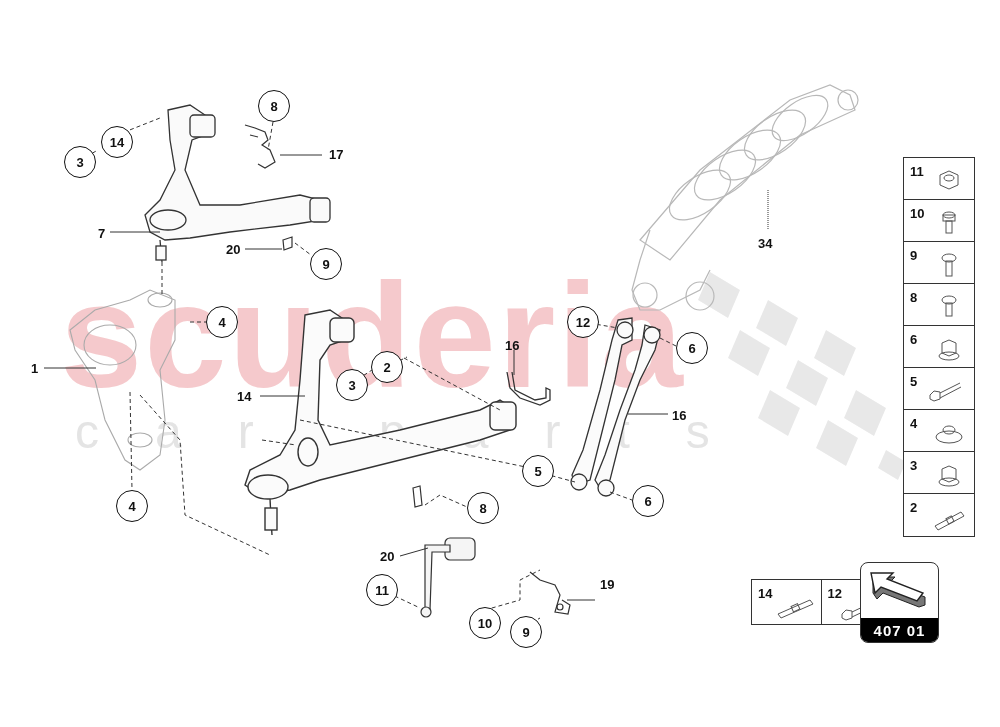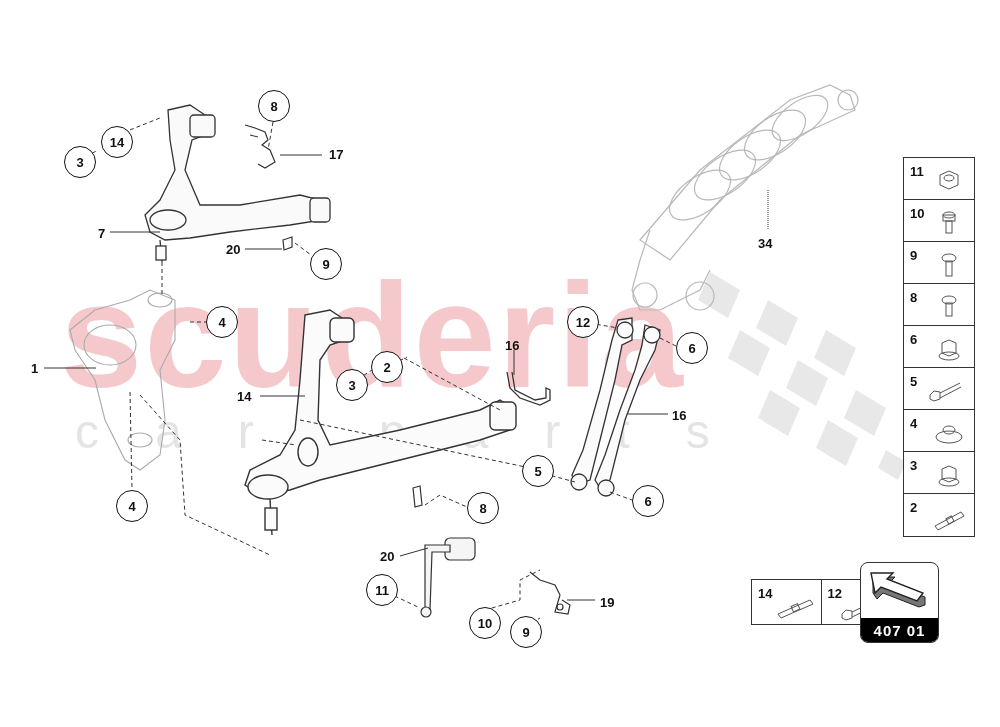--- a/index.html
+++ b/index.html
@@ -172,21 +172,21 @@
   <div class="callout" style="left:510px;top:616px">9</div>
 
   <div class="label" style="left:329px;top:147px">17</div>
   <div class="label" style="left:98px;top:226px">7</div>
   <div class="label" style="left:226px;top:242px">20</div>
   <div class="label" style="left:31px;top:361px">1</div>
   <div class="label" style="left:237px;top:389px">14</div>
   <div class="label" style="left:505px;top:338px">16</div>
   <div class="label" style="left:672px;top:408px">16</div>
   <div class="label" style="left:380px;top:549px">20</div>
-  <div class="label" style="left:600px;top:595px">19</div>
+  <div class="label" style="left:600px;top:577px">19</div>
   <div class="label" style="left:758px;top:236px">34</div>
 
   <div class="legend">
     <div class="legend-cell">
       <span class="legend-num">11</span>
       <svg class="legend-icon" viewBox="0 0 34 28">
           <polygon points="8,8 17,4 26,8 26,18 17,22 8,18" fill="none" stroke="#555"></polygon>
           <ellipse cx="17" cy="11" rx="5" ry="3" fill="none" stroke="#555"></ellipse>
         </svg>
     </div>

